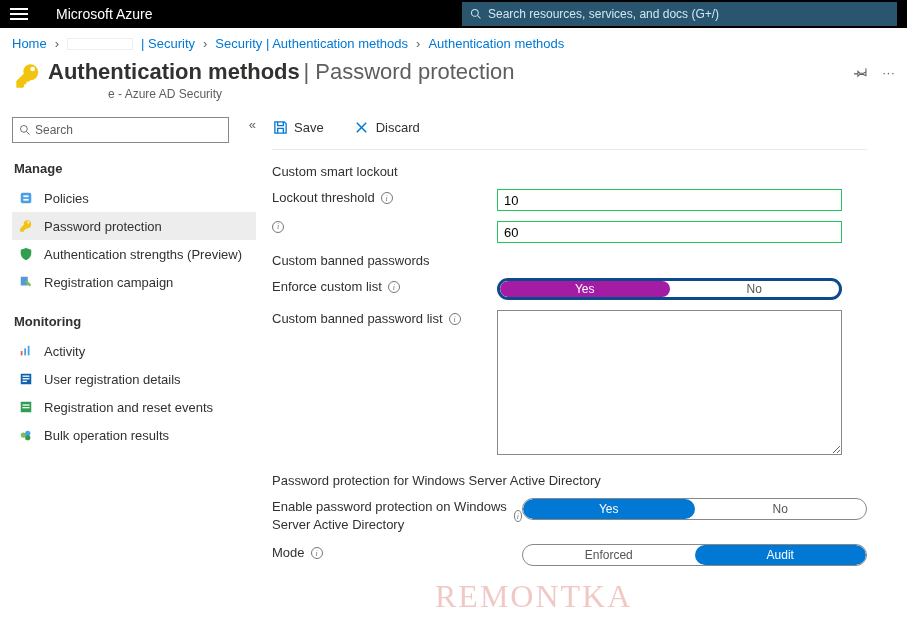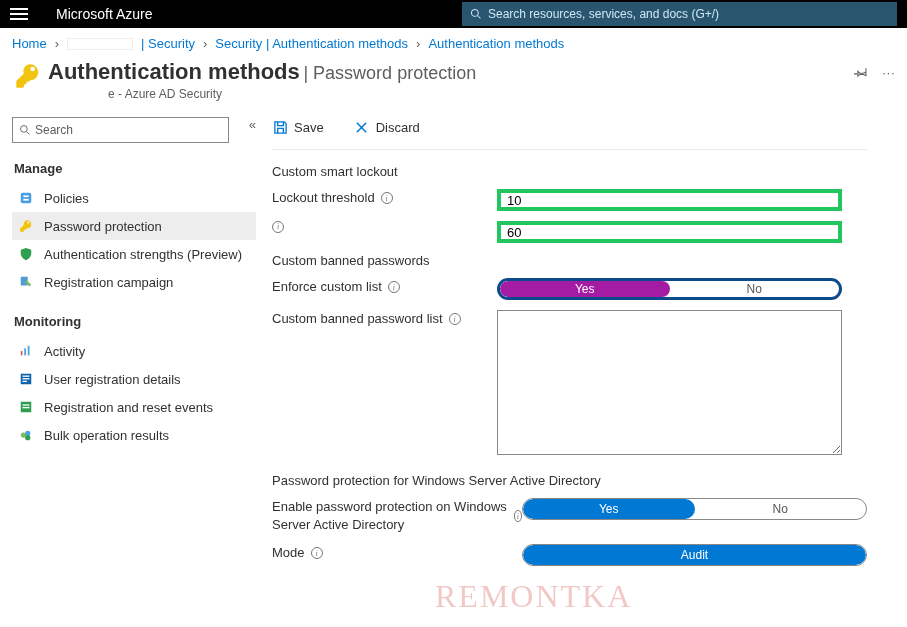--- a/index.html
+++ b/index.html
@@ -17,21 +17,21 @@
   .crumbs { padding: 8px 12px; font-size: 13px; color: #605e5c; display: flex; align-items: center; gap: 8px; }
   .crumbs a { color: #0078d4; text-decoration: none; }
   .crumbs .sep { color: #605e5c; }
   .crumbs .redact { display:inline-block; width:66px; height:12px; background:#fff; border:1px solid #eee; }
 
   
   .page-head { padding: 0 12px 6px 12px; display: flex; align-items: flex-start; gap: 4px; }
   .key-icon { flex: 0 0 32px; height: 34px; display:flex; align-items:center; justify-content:center; }
   .title-wrap { flex: 1; }
   .title-main { font-size: 22px; font-weight: 600; display:inline; }
-  .title-sub { font-size: 18px; font-weight: 300; color: #605e5c; }
+  .title-sub { font-size: 22px; font-weight: 300; color: #605e5c; }
   .sub-line { font-size: 12px; color: #605e5c; margin-top: 2px; }
   .head-actions { display: flex; gap: 14px; margin-top: 6px; }
   .pin-icon, .more-icon { color: #605e5c; cursor: pointer; }
 
   
   .body-row { display: flex; }
   .left-col { width: 270px; padding: 10px 6px 10px 12px; }
   .right-col { flex: 1; padding: 10px 40px 10px 10px; }
 
   
@@ -48,21 +48,21 @@
   
   .toolbar { display:flex; align-items:center; gap:30px; border-bottom:1px solid #edebe9; padding:2px 0 14px 0; margin-bottom:14px; }
   .tool-btn { display:flex; align-items:center; gap:6px; font-size:13px; cursor:pointer; }
   .tool-btn .ico { width:16px; height:16px; display:flex; align-items:center; justify-content:center; }
 
   
   .section-label { font-size:13px; margin:10px 0 10px 0; }
   .form-row { display:flex; align-items:flex-start; margin-bottom:10px; }
   .form-label { width:225px; font-size:13px; display:flex; align-items:center; gap:6px; line-height:1.4; }
   .info { width:12px; height:12px; border:1px solid #777; border-radius:50%; display:inline-flex; align-items:center; justify-content:center; font-size:8px; color:#777; font-family: Georgia, serif; font-style: italic; }
-  .txt-input { flex:1; max-width:345px; height:22px; border:4px solid #22c55e; padding:0 6px; font-size:13px; }
+  .txt-input { flex:1; max-width:345px; height:22px; border:1px solid #22c55e; padding:0 6px; font-size:13px; }
   .txt-area { flex:1; max-width:345px; height:145px; border:1px solid #8a8886; }
 
   
   .toggle { display:flex; width:345px; border:1px solid #8a8886; border-radius:11px; height:22px; overflow:hidden; }
   .toggle .half { flex:1; display:flex; align-items:center; justify-content:center; font-size:12px; cursor:pointer; }
   .toggle.blue .half.sel { background:#0078d4; color:#fff; border-radius:11px; }
   .toggle.blue .half { color:#555; }
   .toggle.blue { border-color:#8a8886; }
 
   .toggle.purple { border:3px solid #0c4a8b; }
@@ -293,20 +293,21 @@
         <div class="half">No</div>
       </div>
     </div>
 
     <div class="form-row">
       <div class="form-label" style="width:250px">
         <span>Mode</span>
         <span class="info">i</span>
       </div>
       <div class="toggle blue">
+        <div class="half">Enforced</div>
         <div class="half sel">Audit</div>
       </div>
     </div>
 
   </div>
 </div>
 
 <div class="watermark">REMONTKA</div>
 
 </body></html>

